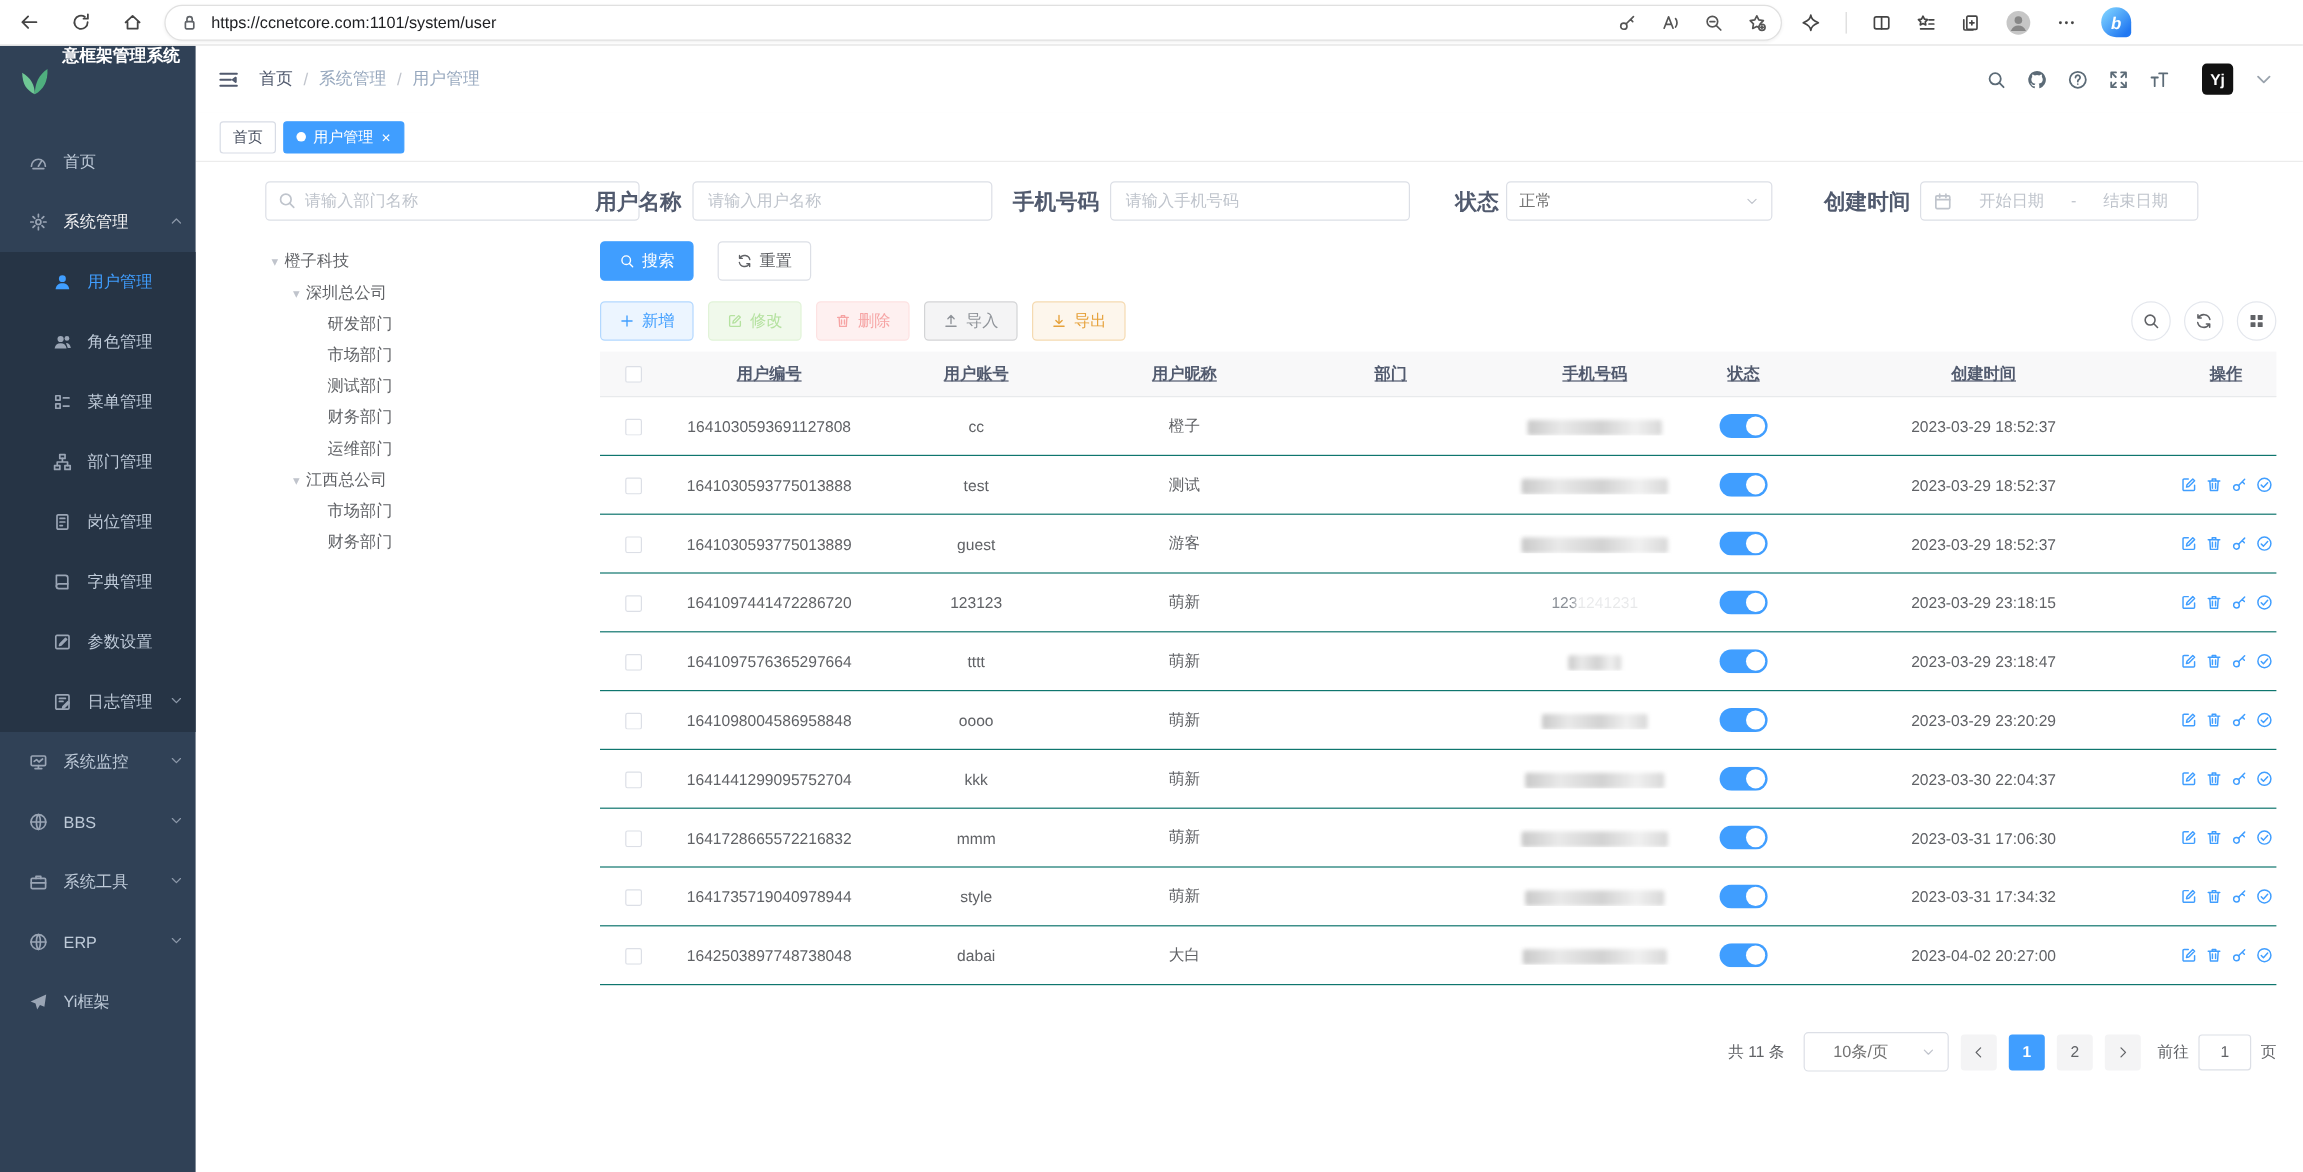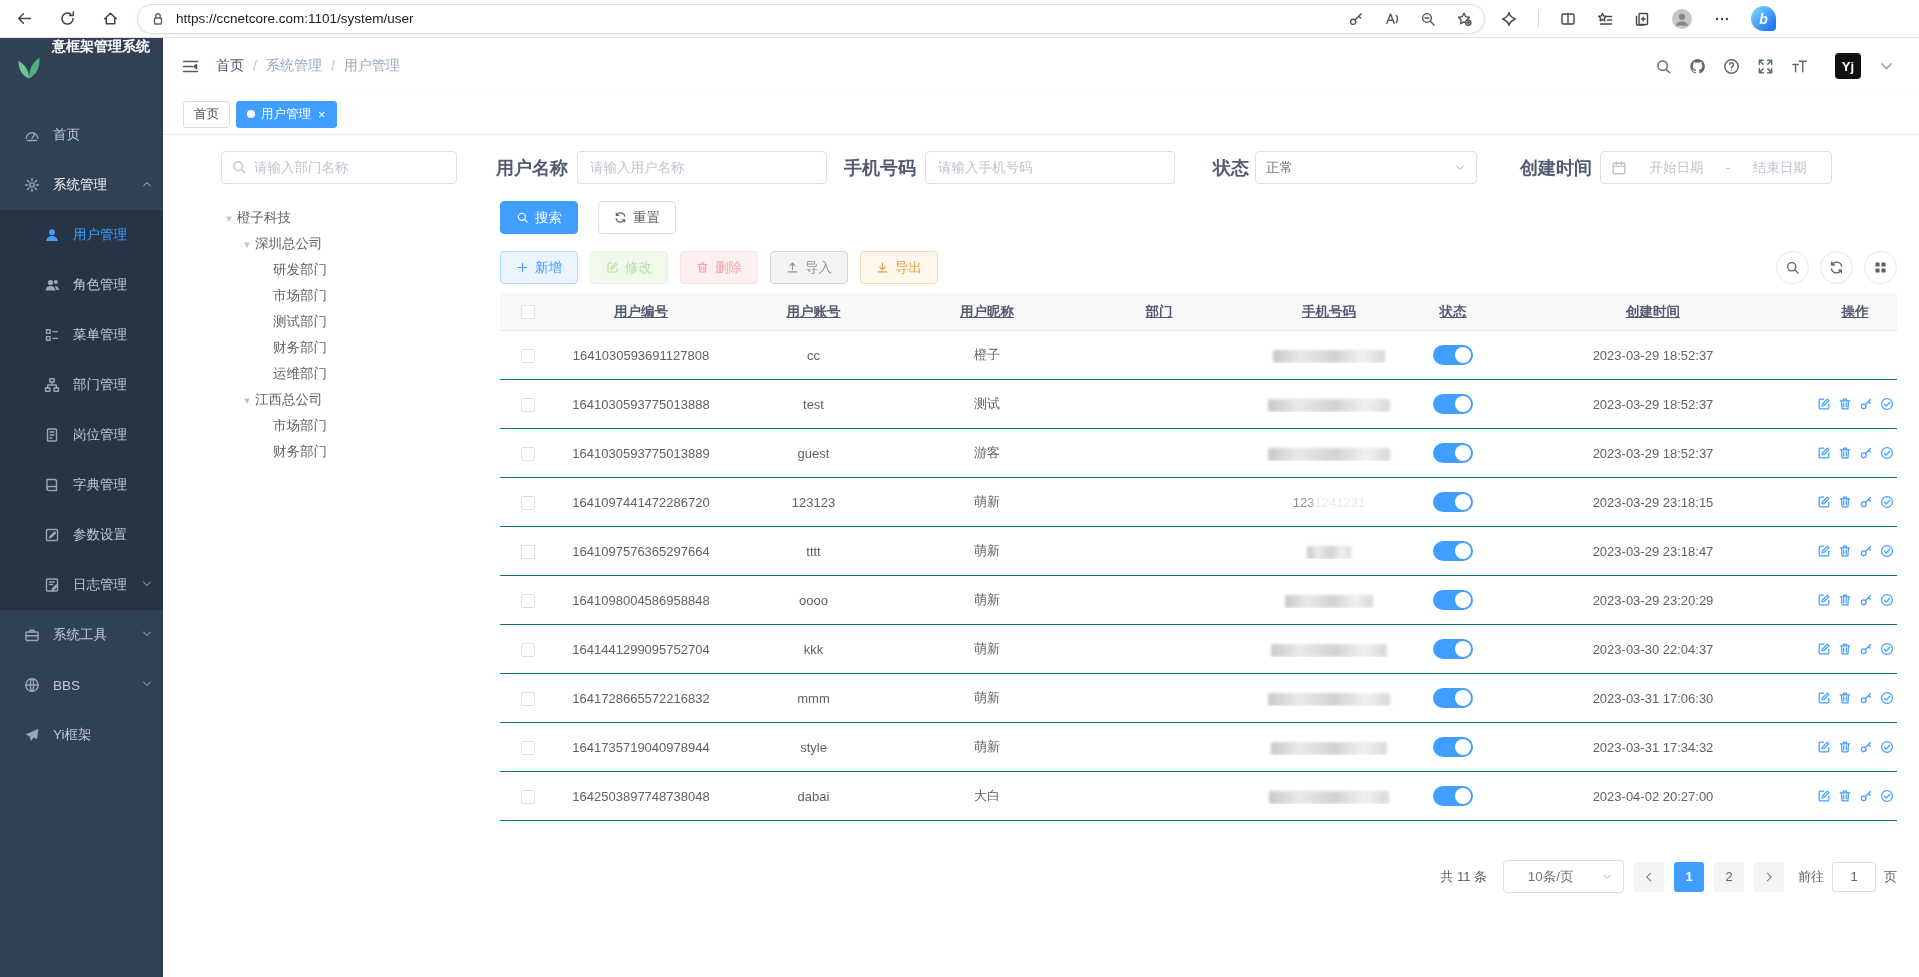--- a/index.html
+++ b/index.html
@@ -355,37 +355,61 @@
           </svg>
         </span>
         <span>日志管理</span>
         <span class="m-arrow "><svg viewBox="0 0 16 16" fill="none" stroke="currentColor" stroke-width="1.4" stroke-linecap="round" stroke-linejoin="round">
             <path d="M3.5 5.5L8 10l4.5-4.5"></path>
           </svg></span>
       </div>
       <div class="m-item">
         <span class="ic">
           <svg viewBox="0 0 16 16" fill="none" stroke="currentColor" stroke-width="1.4" stroke-linecap="round" stroke-linejoin="round">
+            <rect x="2" y="3" width="12" height="8" rx="1"></rect>
+            <path d="M4.5 7.5l2-1.5 2 2 3-2.5M8 11v2.2M5.2 13.5h5.6"></path>
+          </svg>
+        </span>
+        <span>系统监控</span>
+        <span class="m-arrow "><svg viewBox="0 0 16 16" fill="none" stroke="currentColor" stroke-width="1.4" stroke-linecap="round" stroke-linejoin="round">
+            <path d="M3.5 5.5L8 10l4.5-4.5"></path>
+          </svg></span>
+      </div>
+      <div class="m-item">
+        <span class="ic">
+          <svg viewBox="0 0 16 16" fill="none" stroke="currentColor" stroke-width="1.4" stroke-linecap="round" stroke-linejoin="round">
+            <circle cx="8" cy="8" r="6.2"></circle>
+            <path d="M1.8 8h12.4M8 1.8c2.2 2 2.2 10.4 0 12.4M8 1.8c-2.2 2-2.2 10.4 0 12.4"></path>
+          </svg>
+        </span>
+        <span>BBS</span>
+        <span class="m-arrow "><svg viewBox="0 0 16 16" fill="none" stroke="currentColor" stroke-width="1.4" stroke-linecap="round" stroke-linejoin="round">
+            <path d="M3.5 5.5L8 10l4.5-4.5"></path>
+          </svg></span>
+      </div>
+      <div class="m-item">
+        <span class="ic">
+          <svg viewBox="0 0 16 16" fill="none" stroke="currentColor" stroke-width="1.4" stroke-linecap="round" stroke-linejoin="round">
             <rect x="2" y="5" width="12" height="8.5" rx="1"></rect>
             <path d="M6 5V3.3h4V5M2 8.8h12"></path>
           </svg>
         </span>
         <span>系统工具</span>
         <span class="m-arrow "><svg viewBox="0 0 16 16" fill="none" stroke="currentColor" stroke-width="1.4" stroke-linecap="round" stroke-linejoin="round">
             <path d="M3.5 5.5L8 10l4.5-4.5"></path>
           </svg></span>
       </div>
       <div class="m-item">
         <span class="ic">
           <svg viewBox="0 0 16 16" fill="none" stroke="currentColor" stroke-width="1.4" stroke-linecap="round" stroke-linejoin="round">
             <circle cx="8" cy="8" r="6.2"></circle>
             <path d="M1.8 8h12.4M8 1.8c2.2 2 2.2 10.4 0 12.4M8 1.8c-2.2 2-2.2 10.4 0 12.4"></path>
           </svg>
         </span>
-        <span>BBS</span>
+        <span>ERP</span>
         <span class="m-arrow "><svg viewBox="0 0 16 16" fill="none" stroke="currentColor" stroke-width="1.4" stroke-linecap="round" stroke-linejoin="round">
             <path d="M3.5 5.5L8 10l4.5-4.5"></path>
           </svg></span>
       </div>
       <div class="m-item">
         <span class="ic">
           <svg viewBox="0 0 16 16" fill="currentColor">
             <path d="M14.5 1.8L1.5 7.6l4.1 1.6L7 14.2l2.3-3.6 3.7 1.4z"></path>
           </svg>
         </span>
@@ -451,21 +475,21 @@
     </span>
     <span class="tag active">
       <span class="dot"></span>
       <span>用户管理</span>
       <span class="x">×</span>
     </span>
   </div>
 
 <div class="content">
 
-  <div class="f-item dept-wrap" style="left:58px; width:236px;">
+  <div class="f-item dept-wrap" style="left:58px; width:312px;">
     <span class="ic">
         <svg viewBox="0 0 16 16" fill="none" stroke="currentColor" stroke-width="1.4" stroke-linecap="round" stroke-linejoin="round">
           <circle cx="7.2" cy="7.2" r="4.4"></circle>
           <path d="M10.5 10.5L13.8 13.8"></path>
         </svg>
       </span>
     <input class="txt" placeholder="请输入部门名称" style="">
   </div>
   <div class="f-item" style="left:333px;">
       <span class="f-label">用户名称</span>

